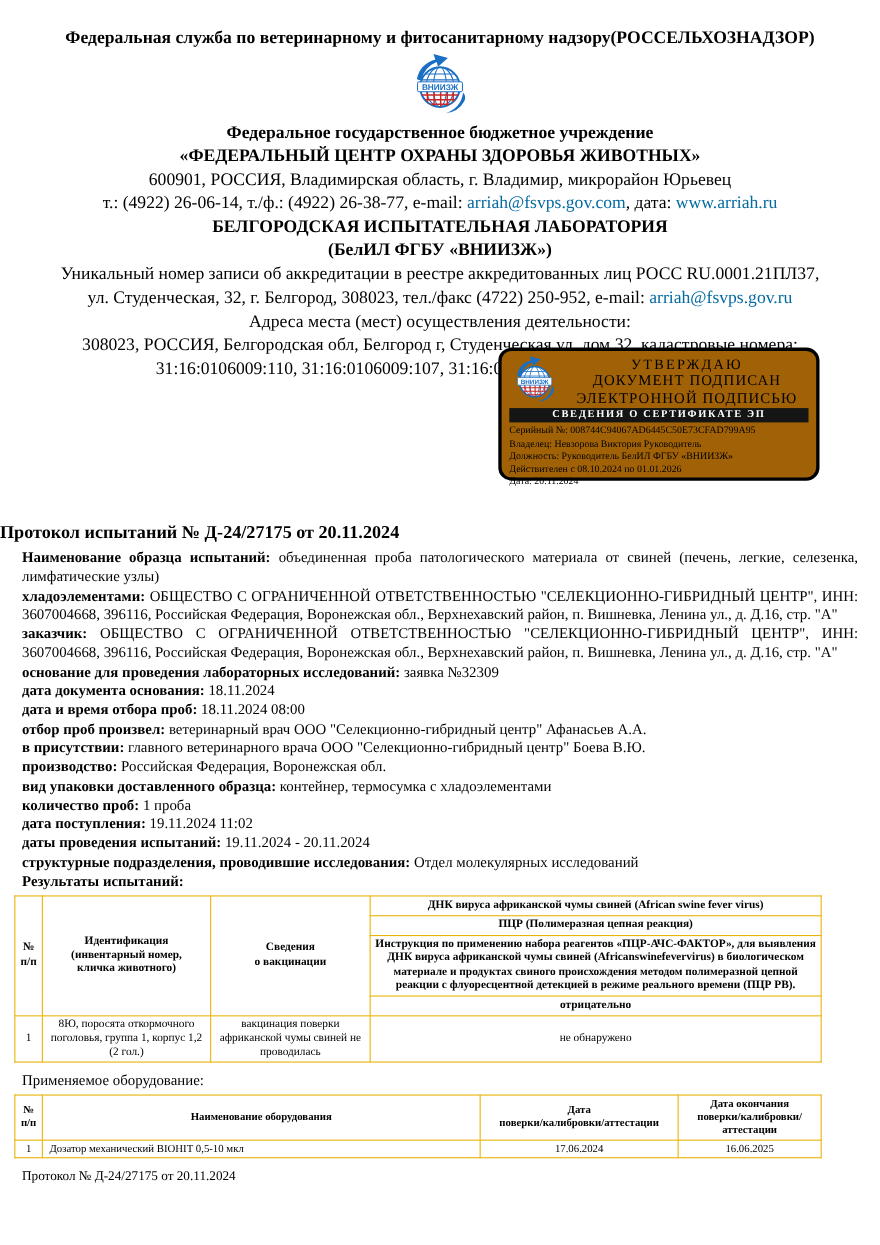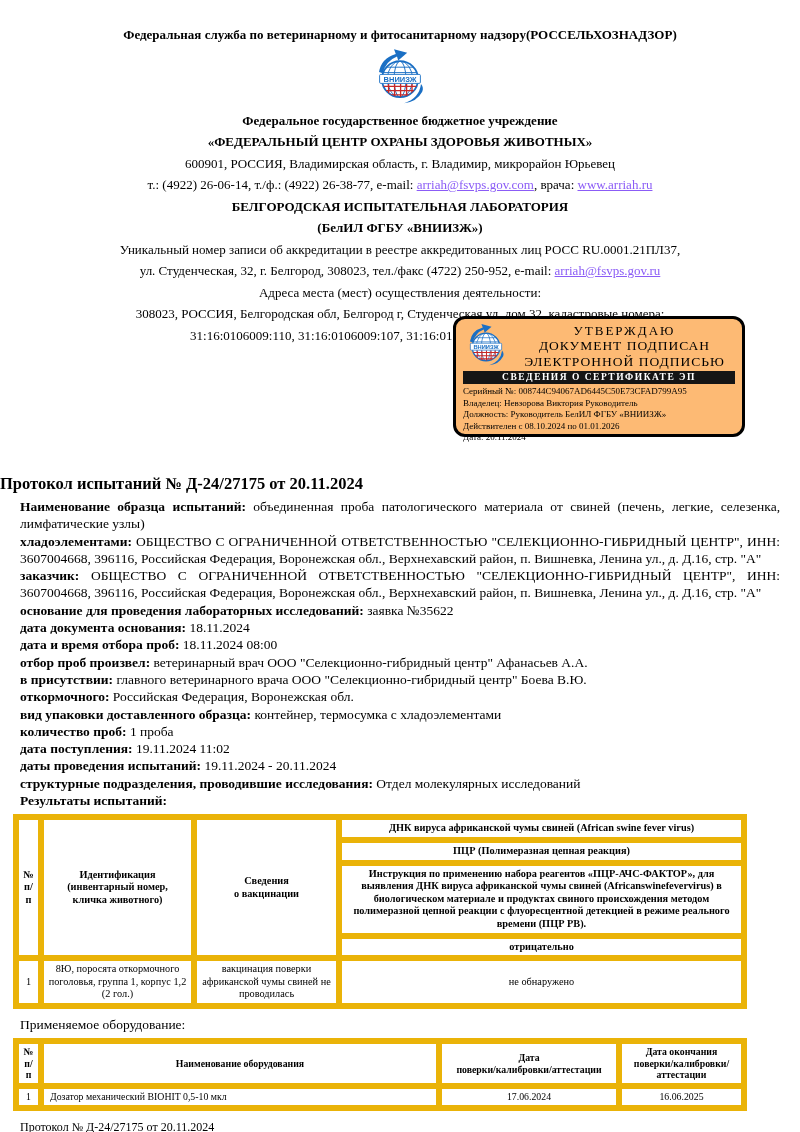--- a/index.html
+++ b/index.html
@@ -1,27 +1,27 @@
 <!DOCTYPE html>
 <html lang="ru"><head>
 <meta charset="utf-8">
 <style>
   html,body{margin:0;padding:0;}
   body{
     width:800px;height:1132px;background:#ffffff;color:#000;
     font-family:"Liberation Serif", serif;position:relative;overflow:hidden;
   }
-  .header{text-align:center;padding-top:24px;line-height:21.5px;font-size:13px;}
+  .header{text-align:center;padding-top:24px;line-height:21.5px;font-size:16px;}
   .hb{font-weight:bold;}
   .logo-main{width:104px;height:60px;vertical-align:middle;margin:2px 0 2px 0;}
-  a.lnk{color:#8b5cf6;text-decoration:underline;cursor:pointer;}
+  a.lnk{color:#0369a1;cursor:pointer;}
   
   .stamp{
     position:absolute;left:453px;top:316px;width:292px;height:121px;
-    border:3px solid #000;border-radius:12px;background:#fdba74;box-sizing:border-box;
+    border:3px solid #000;border-radius:12px;background:#a16207;box-sizing:border-box;
     padding:4px 7px 2px 7px;text-align:left;z-index:5;
   }
   .stamp-top{display:flex;align-items:center;}
   .stamp-logo{width:46px;height:46px;flex:0 0 46px;margin-right:5px;}
   .stamp-head{flex:1;text-align:center;}
   .stamp-approve{font-size:13px;letter-spacing:2px;line-height:15px;}
   .stamp-signed{font-size:13.5px;letter-spacing:1px;line-height:15.5px;}
   .stamp-band{
     background:#151515;color:#fff;font-size:9.5px;font-weight:bold;text-align:center;
     letter-spacing:1.5px;padding:1px 0 2px 0;margin:2px 0 2px 0;
@@ -30,21 +30,21 @@
   .title{
     text-align:left;font-weight:bold;font-size:16.5px;margin-top:128px;margin-bottom:4px;
   }
   .docbody{margin:2px 20px 0 20px;font-size:13.5px;line-height:17.3px;text-align:justify;}
   .field b{font-weight:bold;}
   .results-label{font-weight:bold;}
   table.doc{
     border-collapse:collapse;margin:5px 13px 0 13px;width:734px;table-layout:fixed;
     font-size:10.3px;line-height:12.6px;
   }
-  table.doc td{border:6px solid #eab308;padding:2px 3px;text-align:center;vertical-align:middle;overflow-wrap:anywhere;}
+  table.doc td{border:1px solid #eab308;padding:2px 3px;text-align:center;vertical-align:middle;overflow-wrap:anywhere;}
   td.b{font-weight:bold;}
   .pre{white-space:pre-line;}
   .equip-label{margin:8px 20px 0 20px;font-size:13.5px;}
   table.equip{font-size:9.8px;line-height:11.8px;}
   table.equip td.name-cell{text-align:left;padding-left:6px;margin-top:12px;}
   .footer{margin:7px 20px 0 20px;font-size:12px;line-height:18px;text-align:left;}
 </style>
 </head>
 <body>
 
@@ -82,21 +82,21 @@
 <div class="header">
   <div class="hb">Федеральная служба по ветеринарному и фитосанитарному надзору(РОССЕЛЬХОЗНАДЗОР)</div>
   <div>
     <svg class="logo-main">
         <use href="#vniizh-logo"></use>
       </svg>
   </div>
   <div class="hb">Федеральное государственное бюджетное учреждение</div>
   <div class="hb">«ФЕДЕРАЛЬНЫЙ ЦЕНТР ОХРАНЫ ЗДОРОВЬЯ ЖИВОТНЫХ»</div>
   <div>600901, РОССИЯ, Владимирская область, г. Владимир, микрорайон Юрьевец</div>
-  <div><span>т.: (4922) 26-06-14, т./ф.: (4922) 26-38-77, e-mail: </span><a class="lnk">arriah@fsvps.gov.com</a><span>, врача: </span><a class="lnk">www.arriah.ru</a></div>
+  <div><span>т.: (4922) 26-06-14, т./ф.: (4922) 26-38-77, e-mail: </span><a class="lnk">arriah@fsvps.gov.com</a><span>, дата: </span><a class="lnk">www.arriah.ru</a></div>
   <div class="hb">БЕЛГОРОДСКАЯ ИСПЫТАТЕЛЬНАЯ ЛАБОРАТОРИЯ</div>
   <div class="hb">(БелИЛ ФГБУ «ВНИИЗЖ»)</div>
   <div>Уникальный номер записи об аккредитации в реестре аккредитованных лиц РОСС RU.0001.21ПЛ37,</div>
   <div><span>ул. Студенческая, 32, г. Белгород, 308023, тел./факс (4722) 250-952, e-mail: </span><a class="lnk">arriah@fsvps.gov.ru</a></div>
   <div>Адреса места (мест) осуществления деятельности:</div>
   <div>308023, РОССИЯ, Белгородская обл, Белгород г, Студенческая ул, дом 32, кадастровые номера:</div>
   <div>31:16:0106009:110, 31:16:0106009:107, 31:16:0109003:213, 31:16:0106009:93</div>
 </div>
 
 <div class="stamp">
@@ -117,26 +117,26 @@
   <div class="stamp-line">Действителен с 08.10.2024 по 01.01.2026</div>
   <div class="stamp-line">Дата: 20.11.2024</div>
 </div>
 
 <div class="title">Протокол испытаний № Д-24/27175 от 20.11.2024</div>
 
 <div class="docbody">
   <div class="field"><b>Наименование образца испытаний:</b> <span>объединенная проба патологического материала от свиней (печень, легкие, селезенка, лимфатические узлы)</span></div>
   <div class="field"><b>хладоэлементами:</b> <span>ОБЩЕСТВО С ОГРАНИЧЕННОЙ ОТВЕТСТВЕННОСТЬЮ "СЕЛЕКЦИОННО-ГИБРИДНЫЙ ЦЕНТР", ИНН: 3607004668, 396116, Российская Федерация, Воронежская обл., Верхнехавский район, п. Вишневка, Ленина ул., д. Д.16, стр. "А"</span></div>
   <div class="field"><b>заказчик:</b> <span>ОБЩЕСТВО С ОГРАНИЧЕННОЙ ОТВЕТСТВЕННОСТЬЮ "СЕЛЕКЦИОННО-ГИБРИДНЫЙ ЦЕНТР", ИНН: 3607004668, 396116, Российская Федерация, Воронежская обл., Верхнехавский район, п. Вишневка, Ленина ул., д. Д.16, стр. "А"</span></div>
-  <div class="field"><b>основание для проведения лабораторных исследований:</b> <span>заявка №35622</span></div>
+  <div class="field"><b>основание для проведения лабораторных исследований:</b> <span>заявка №32309</span></div>
   <div class="field"><b>дата документа основания:</b> <span>18.11.2024</span></div>
   <div class="field"><b>дата и время отбора проб:</b> <span>18.11.2024 08:00</span></div>
   <div class="field"><b>отбор проб произвел:</b> <span>ветеринарный врач ООО "Селекционно-гибридный центр" Афанасьев А.А.</span></div>
   <div class="field"><b>в присутствии:</b> <span>главного ветеринарного врача ООО "Селекционно-гибридный центр" Боева В.Ю.</span></div>
-  <div class="field"><b>откормочного:</b> <span>Российская Федерация, Воронежская обл.</span></div>
+  <div class="field"><b>производство:</b> <span>Российская Федерация, Воронежская обл.</span></div>
   <div class="field"><b>вид упаковки доставленного образца:</b> <span>контейнер, термосумка с хладоэлементами</span></div>
   <div class="field"><b>количество проб:</b> <span>1 проба</span></div>
   <div class="field"><b>дата поступления:</b> <span>19.11.2024 11:02</span></div>
   <div class="field"><b>даты проведения испытаний:</b> <span>19.11.2024 - 20.11.2024</span></div>
   <div class="field"><b>структурные подразделения, проводившие исследования:</b> <span>Отдел молекулярных исследований</span></div>
   <div class="results-label">Результаты испытаний:</div>
 </div>
 
 <table class="doc rtable">
   <colgroup>

